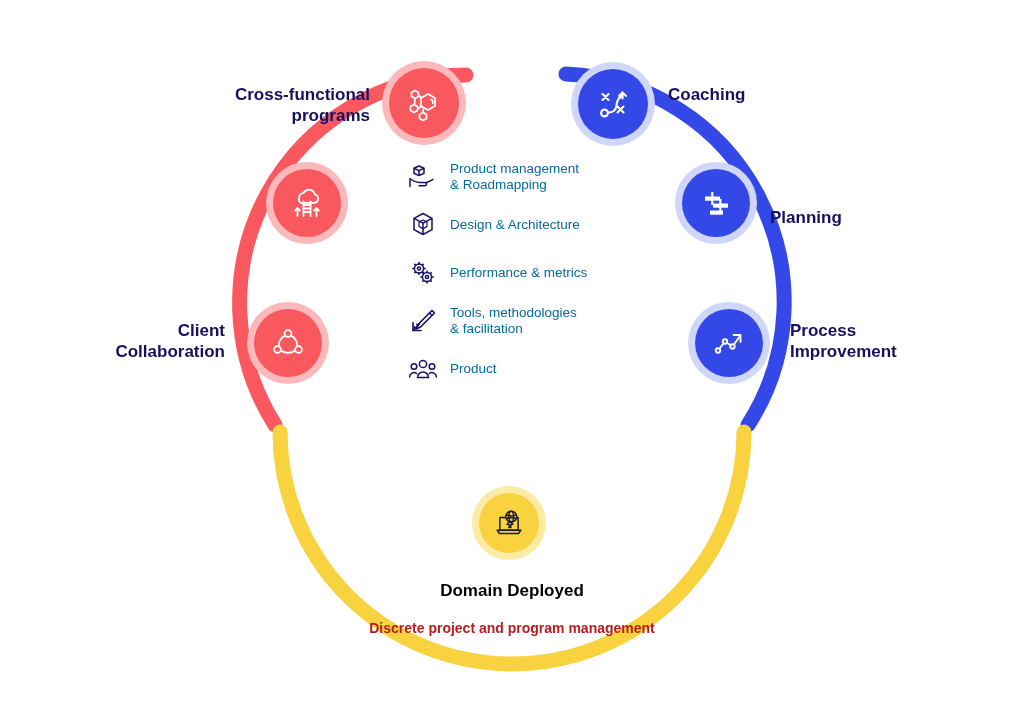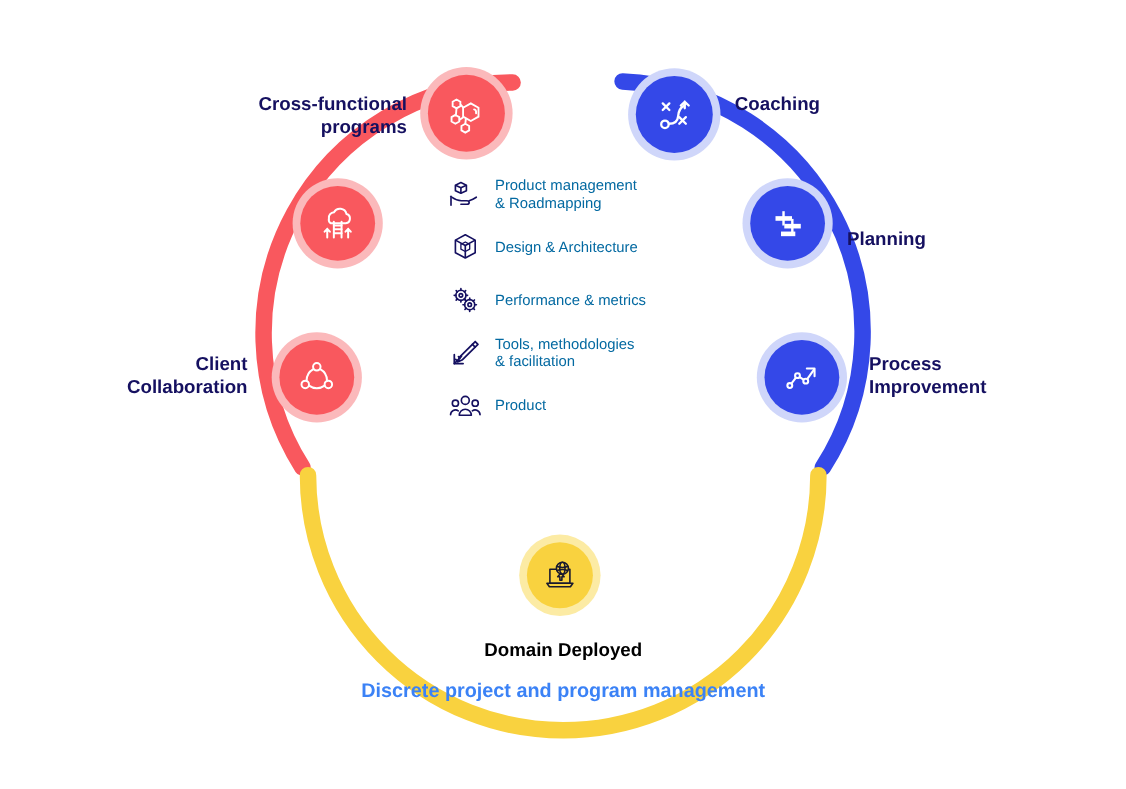--- a/index.html
+++ b/index.html
@@ -20,21 +20,21 @@
   .lbl.l{text-align:left;}
 
   .center-list{position:absolute;left:404px;top:160px;width:240px;}
   .cl-row{position:relative;display:flex;align-items:center;margin-bottom:14px;min-height:34px;}
   .cl-ico{width:38px;flex:0 0 38px;display:flex;align-items:center;justify-content:center;}
   .cl-txt{color:#0369a1;font-weight:normal;font-size:13.5px;line-height:16px;
           margin-left:8px;white-space:pre-line;}
 
   .bottom-block{position:absolute;left:0;top:580px;width:1024px;text-align:center;}
   .bt-title{color:#000000;font-weight:bold;font-size:17px;line-height:22px;}
-  .bt-sub{color:#3b82f6;font-weight:bold;font-size:18px;line-height:21px;margin-top:16px;}
+  .bt-sub{color:#b91c1c;font-weight:bold;font-size:14px;line-height:21px;margin-top:16px;}
 </style>
 </head>
 <body>
 
 <div id="stage">
 
   <svg id="arcs" viewBox="0 0 1024 717">
 
     <path d="M 466 75 A 228 228 0 0 0 275 425" fill="none" stroke="#F9585E" stroke-width="15" stroke-linecap="round"></path>
 

